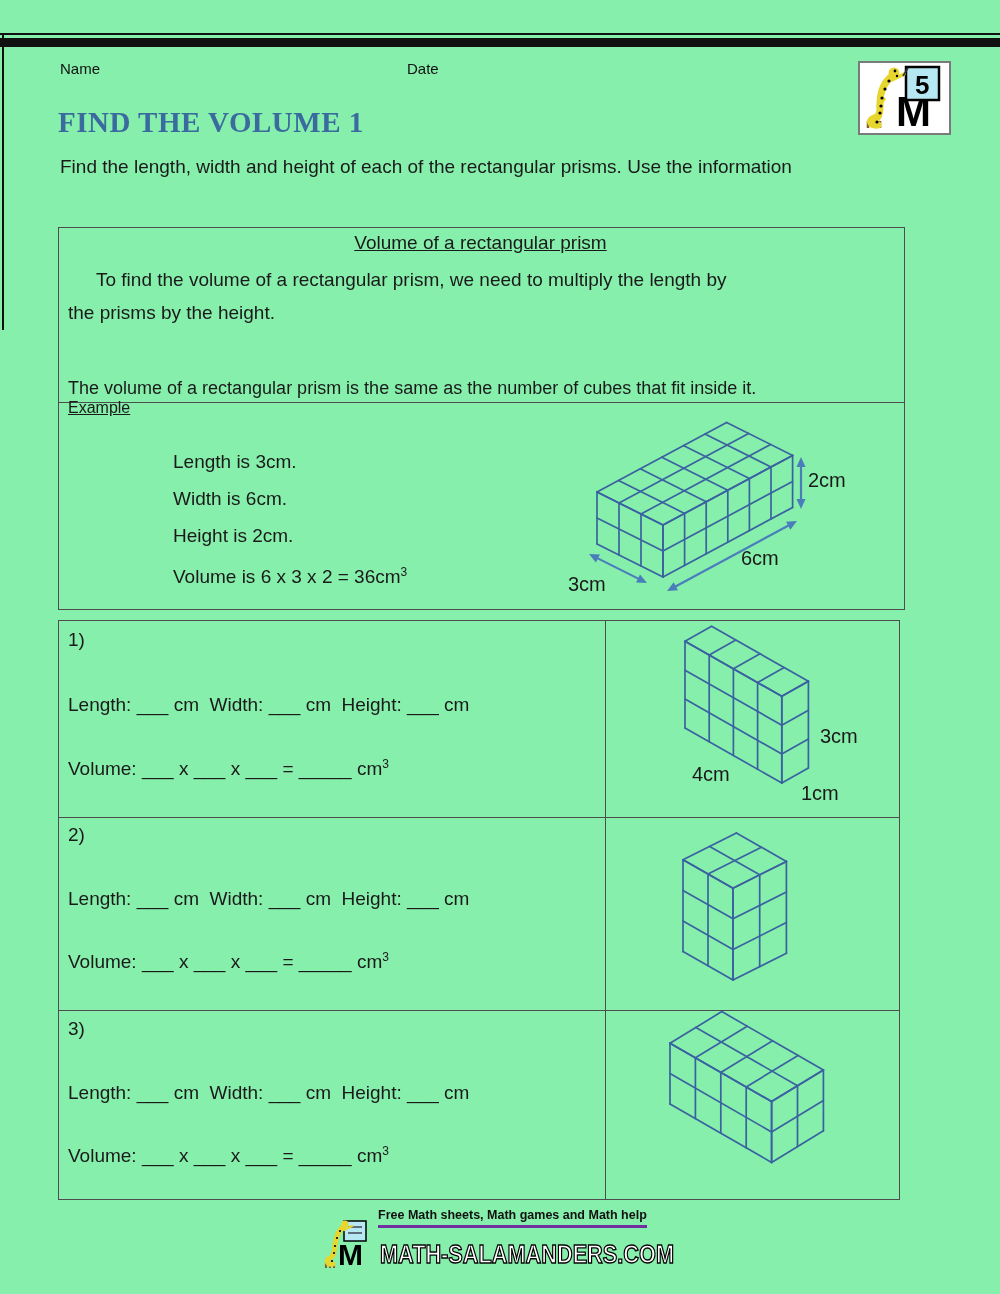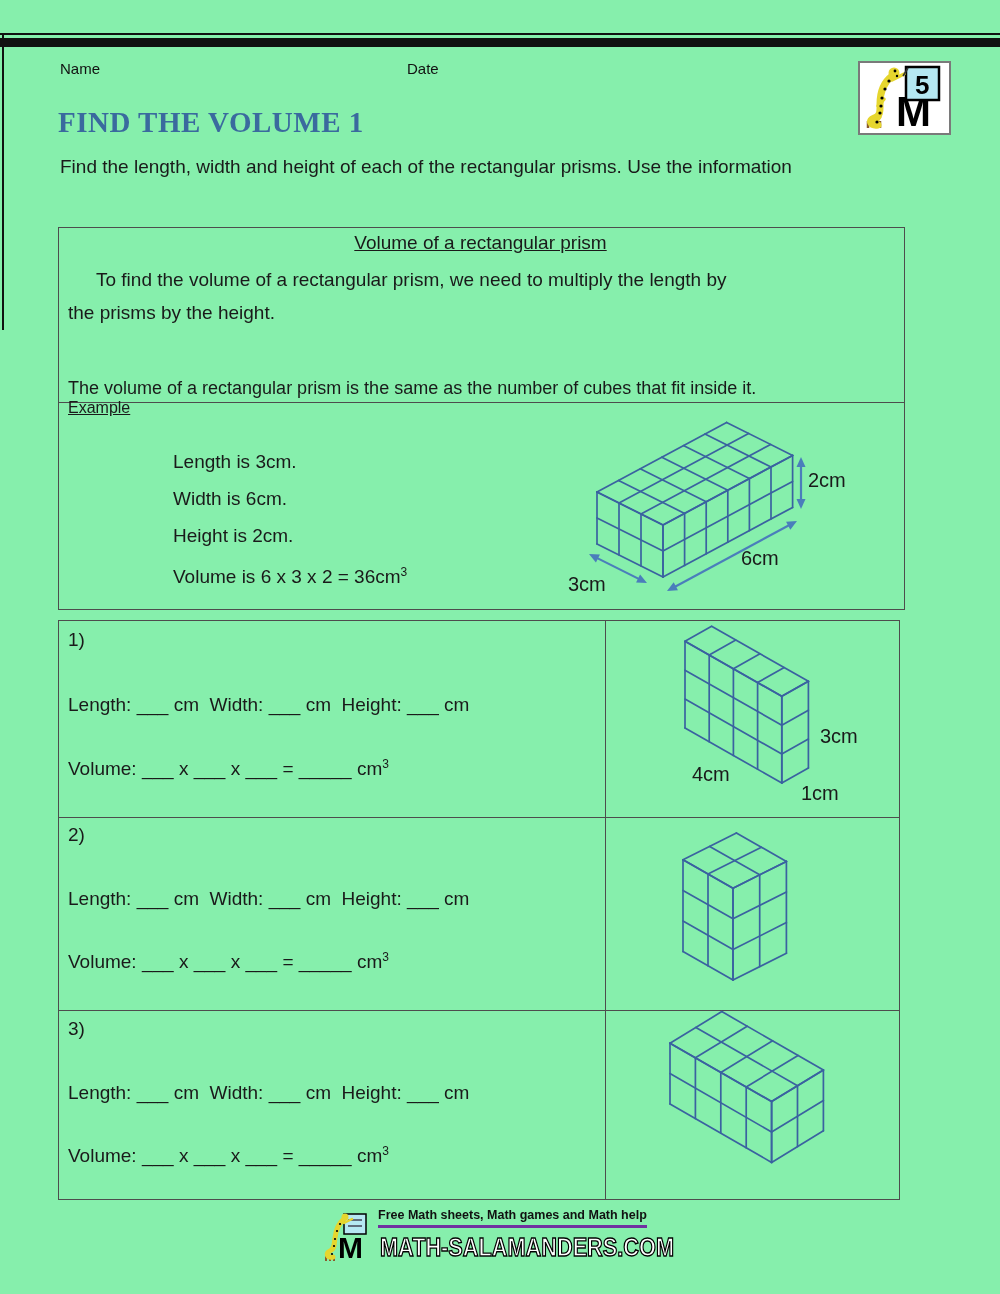--- a/index.html
+++ b/index.html
@@ -24,21 +24,21 @@
   .ptable .vdiv{position:absolute;left:546px;top:0;width:1px;height:578px;background:#4d4d4d;}
   .ptable .h1{position:absolute;left:0;top:196px;width:840px;height:1px;background:#4d4d4d;}
   .ptable .h2{position:absolute;left:0;top:389px;width:840px;height:1px;background:#4d4d4d;}
   .pnum{font-size:19px;}
   .pline{font-size:19px;white-space:pre;margin-top:33px;}
   .sup{font-size:12px;}
   svg text{font-family:"Liberation Sans",sans-serif;}
   .figure-svg{position:absolute;}
   .footer{left:0;top:1208px;width:1000px;display:flex;justify-content:center;align-items:flex-end;gap:4px;}
   .footer-col{display:flex;flex-direction:column;align-items:flex-start;}
-  .tagline{font-size:12.5px;font-weight:bold;color:#111;padding-bottom:3px;margin-bottom:4px;}
+  .tagline{font-size:12.5px;font-weight:bold;color:#111;padding-bottom:3px;margin-bottom:11px;}
 </style>
 </head>
 <body>
 
 <div class="page">
 
   <div class="abs topline"></div>
   <div class="abs topbar"></div>
   <div class="abs leftline"></div>
 

